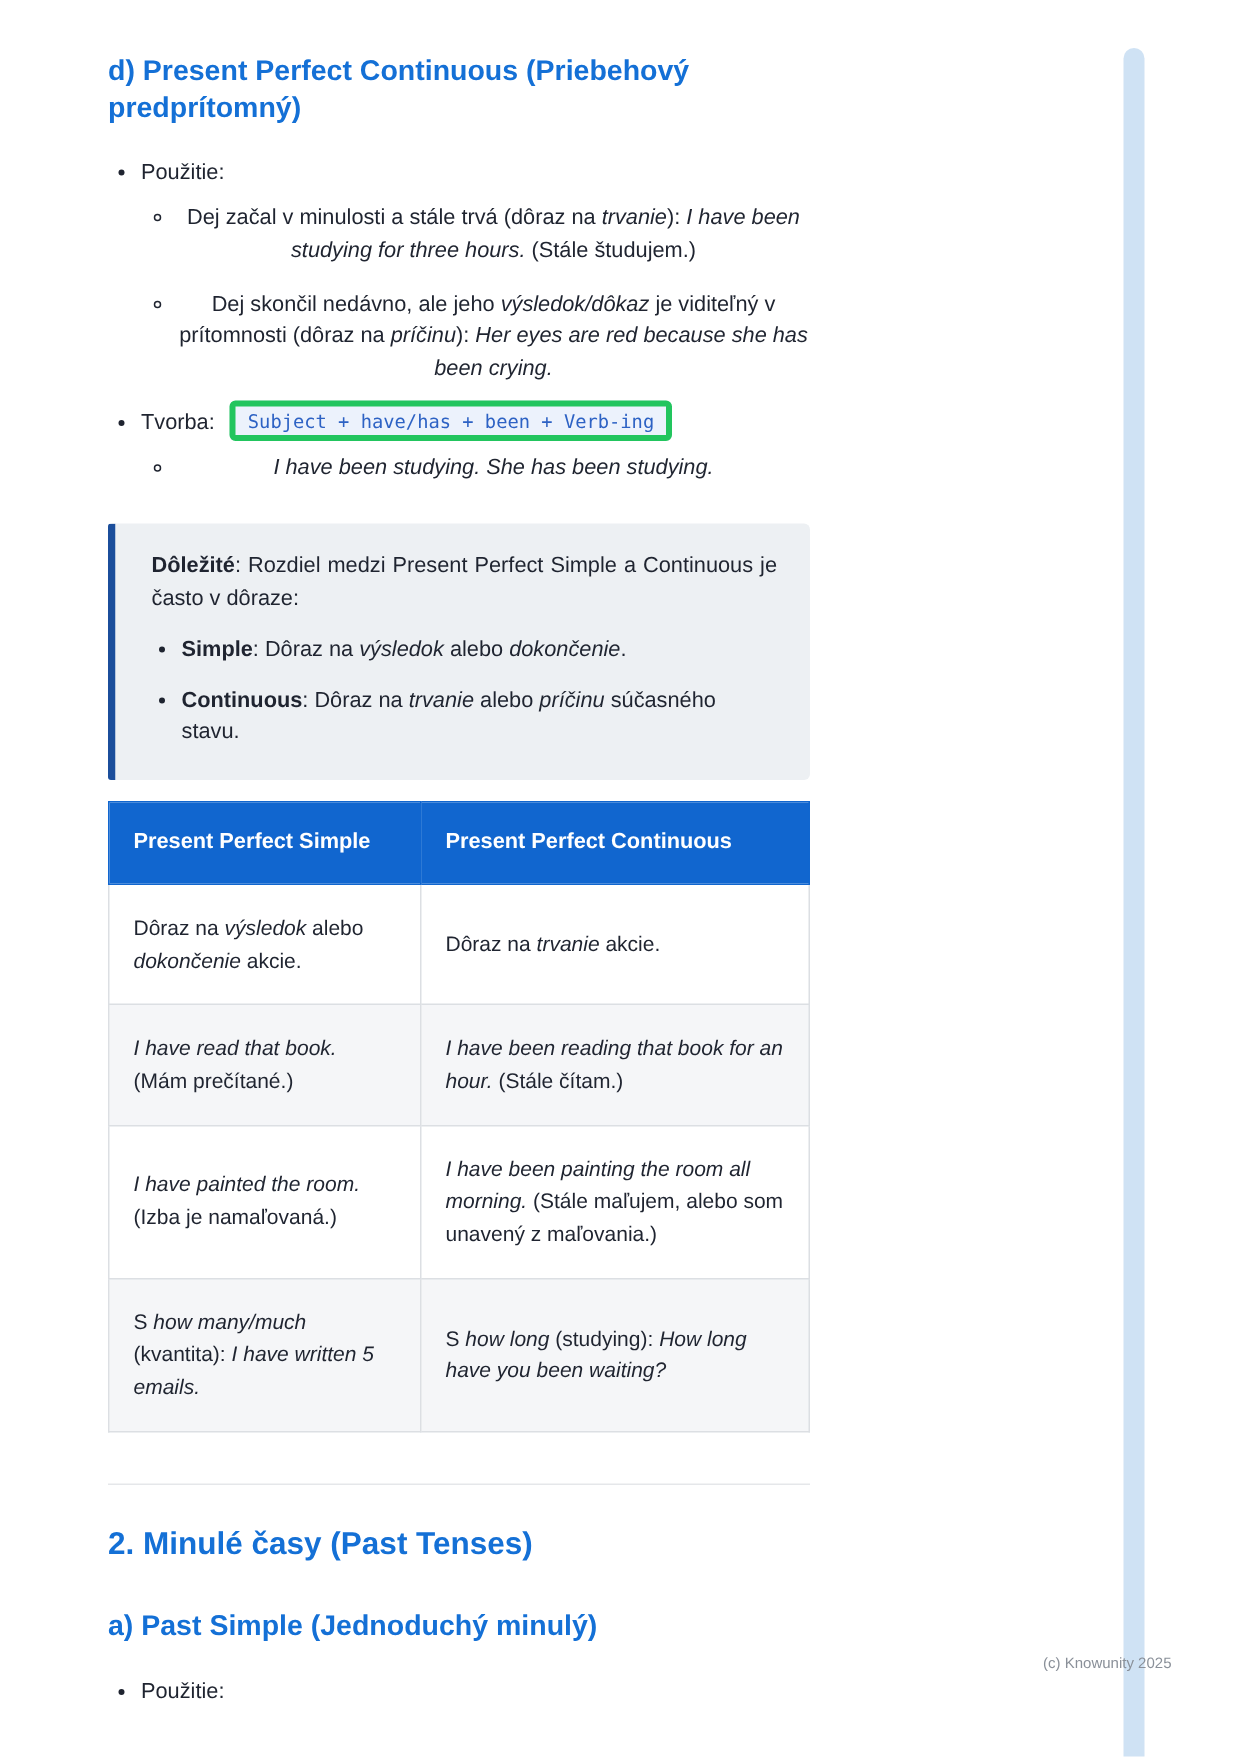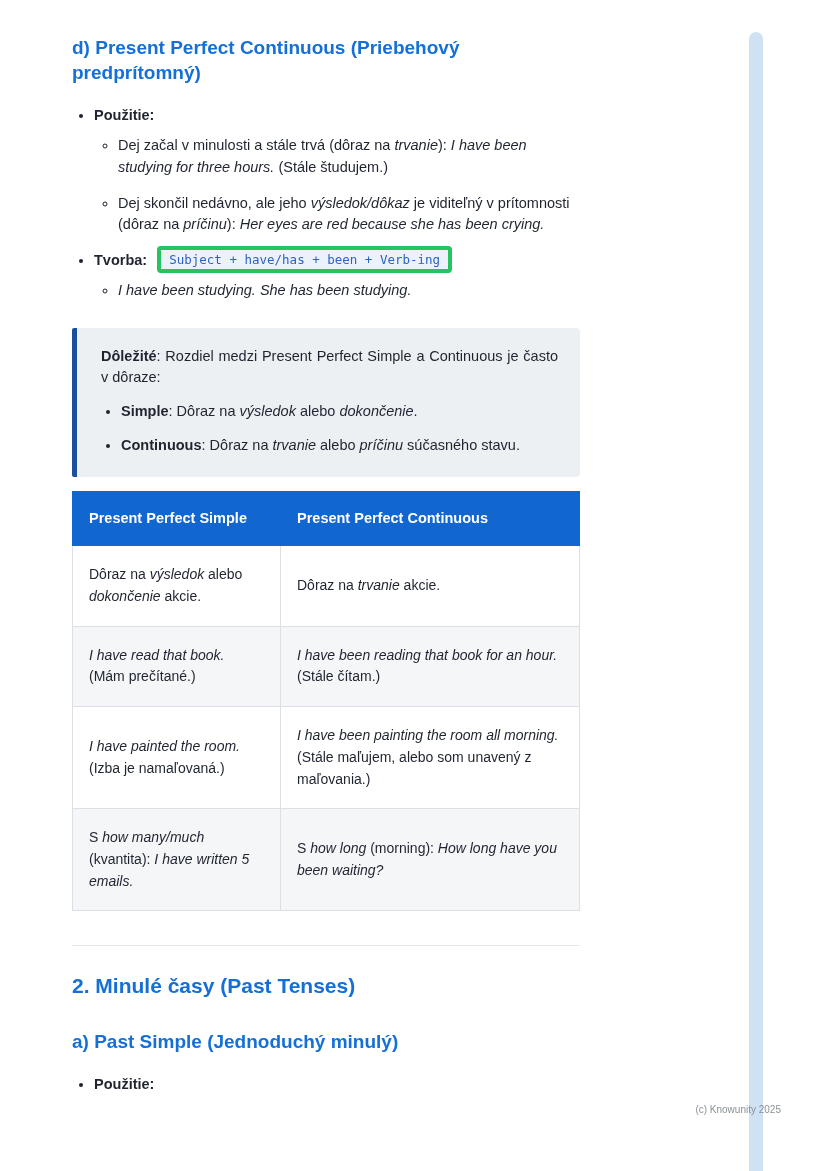--- a/index.html
+++ b/index.html
@@ -10,35 +10,35 @@
     --scrollbar:#cfe2f4;
   }
   *{box-sizing:border-box;}
   html,body{margin:0;padding:0;}
   body{
     width:828px;height:1171px;position:relative;overflow:hidden;
     background:#ffffff;color:#1f2430;
     font-family:"Liberation Sans", sans-serif;
     font-size:14.5px;line-height:1.5;
   }
-  .content{position:absolute;left:72px;top:36px;width:508px;}
+  .content{position:absolute;left:72px;top:36px;width:468px;}
   .h-sub{
     color:var(--accent);font-size:19px;font-weight:bold;
     margin:0 0 20px 0;line-height:1.3;
   }
   .h-main{
     color:var(--accent);font-size:21px;font-weight:bold;
     margin:26px 0 0 0;line-height:1.3;
   }
   ul{margin:0;padding-left:22px;}
   ul.l1>li{margin-bottom:14px;}
-  ul.l2{padding-left:24px;margin-top:8px;}
+  ul.l2{padding-left:24px;margin-top:8px;text-align:center;}
   ul.l2>li{margin-bottom:14px;}
   ul.circle{list-style-type:circle;}
-  .bold{font-weight:bold;}
+  .bold{font-weight:normal;}
   .it{font-style:italic;}
   .bd{font-weight:bold;}
   .chip{
     font-family:"DejaVu Sans Mono","Liberation Mono",monospace;
     font-size:12.5px;color:var(--code_text);
     background:#ecf2fc;border:4px solid #22c55e;border-radius:4px;
     padding:2px 8px;margin-left:6px;vertical-align:1px;white-space:nowrap;
   }
   .callout{
     margin-top:26px;background:#edf0f3;
@@ -123,21 +123,21 @@
       <tr>
         <td><span class="it">I have read that book.</span><span> (Mám prečítané.)</span></td>
         <td><span class="it">I have been reading that book for an hour.</span><span> (Stále čítam.)</span></td>
       </tr>
       <tr>
         <td><span class="it">I have painted the room.</span><span> (Izba je namaľovaná.)</span></td>
         <td><span class="it">I have been painting the room all morning.</span><span> (Stále maľujem, alebo som unavený z maľovania.)</span></td>
       </tr>
       <tr>
         <td><span>S </span><span class="it">how many/much</span><span> (kvantita): </span><span class="it">I have written 5 emails.</span></td>
-        <td><span>S </span><span class="it">how long</span><span> (morning): </span><span class="it">How long have you been waiting?</span></td>
+        <td><span>S </span><span class="it">how long</span><span> (studying): </span><span class="it">How long have you been waiting?</span></td>
       </tr>
     </tbody>
   </table>
 
   <hr class="divider">
 
   <h1 class="h-main">2. Minulé časy (Past Tenses)</h1>
 
   <h2 class="h-sub" style="margin-top:30px;">a) Past Simple (Jednoduchý minulý)</h2>
 

